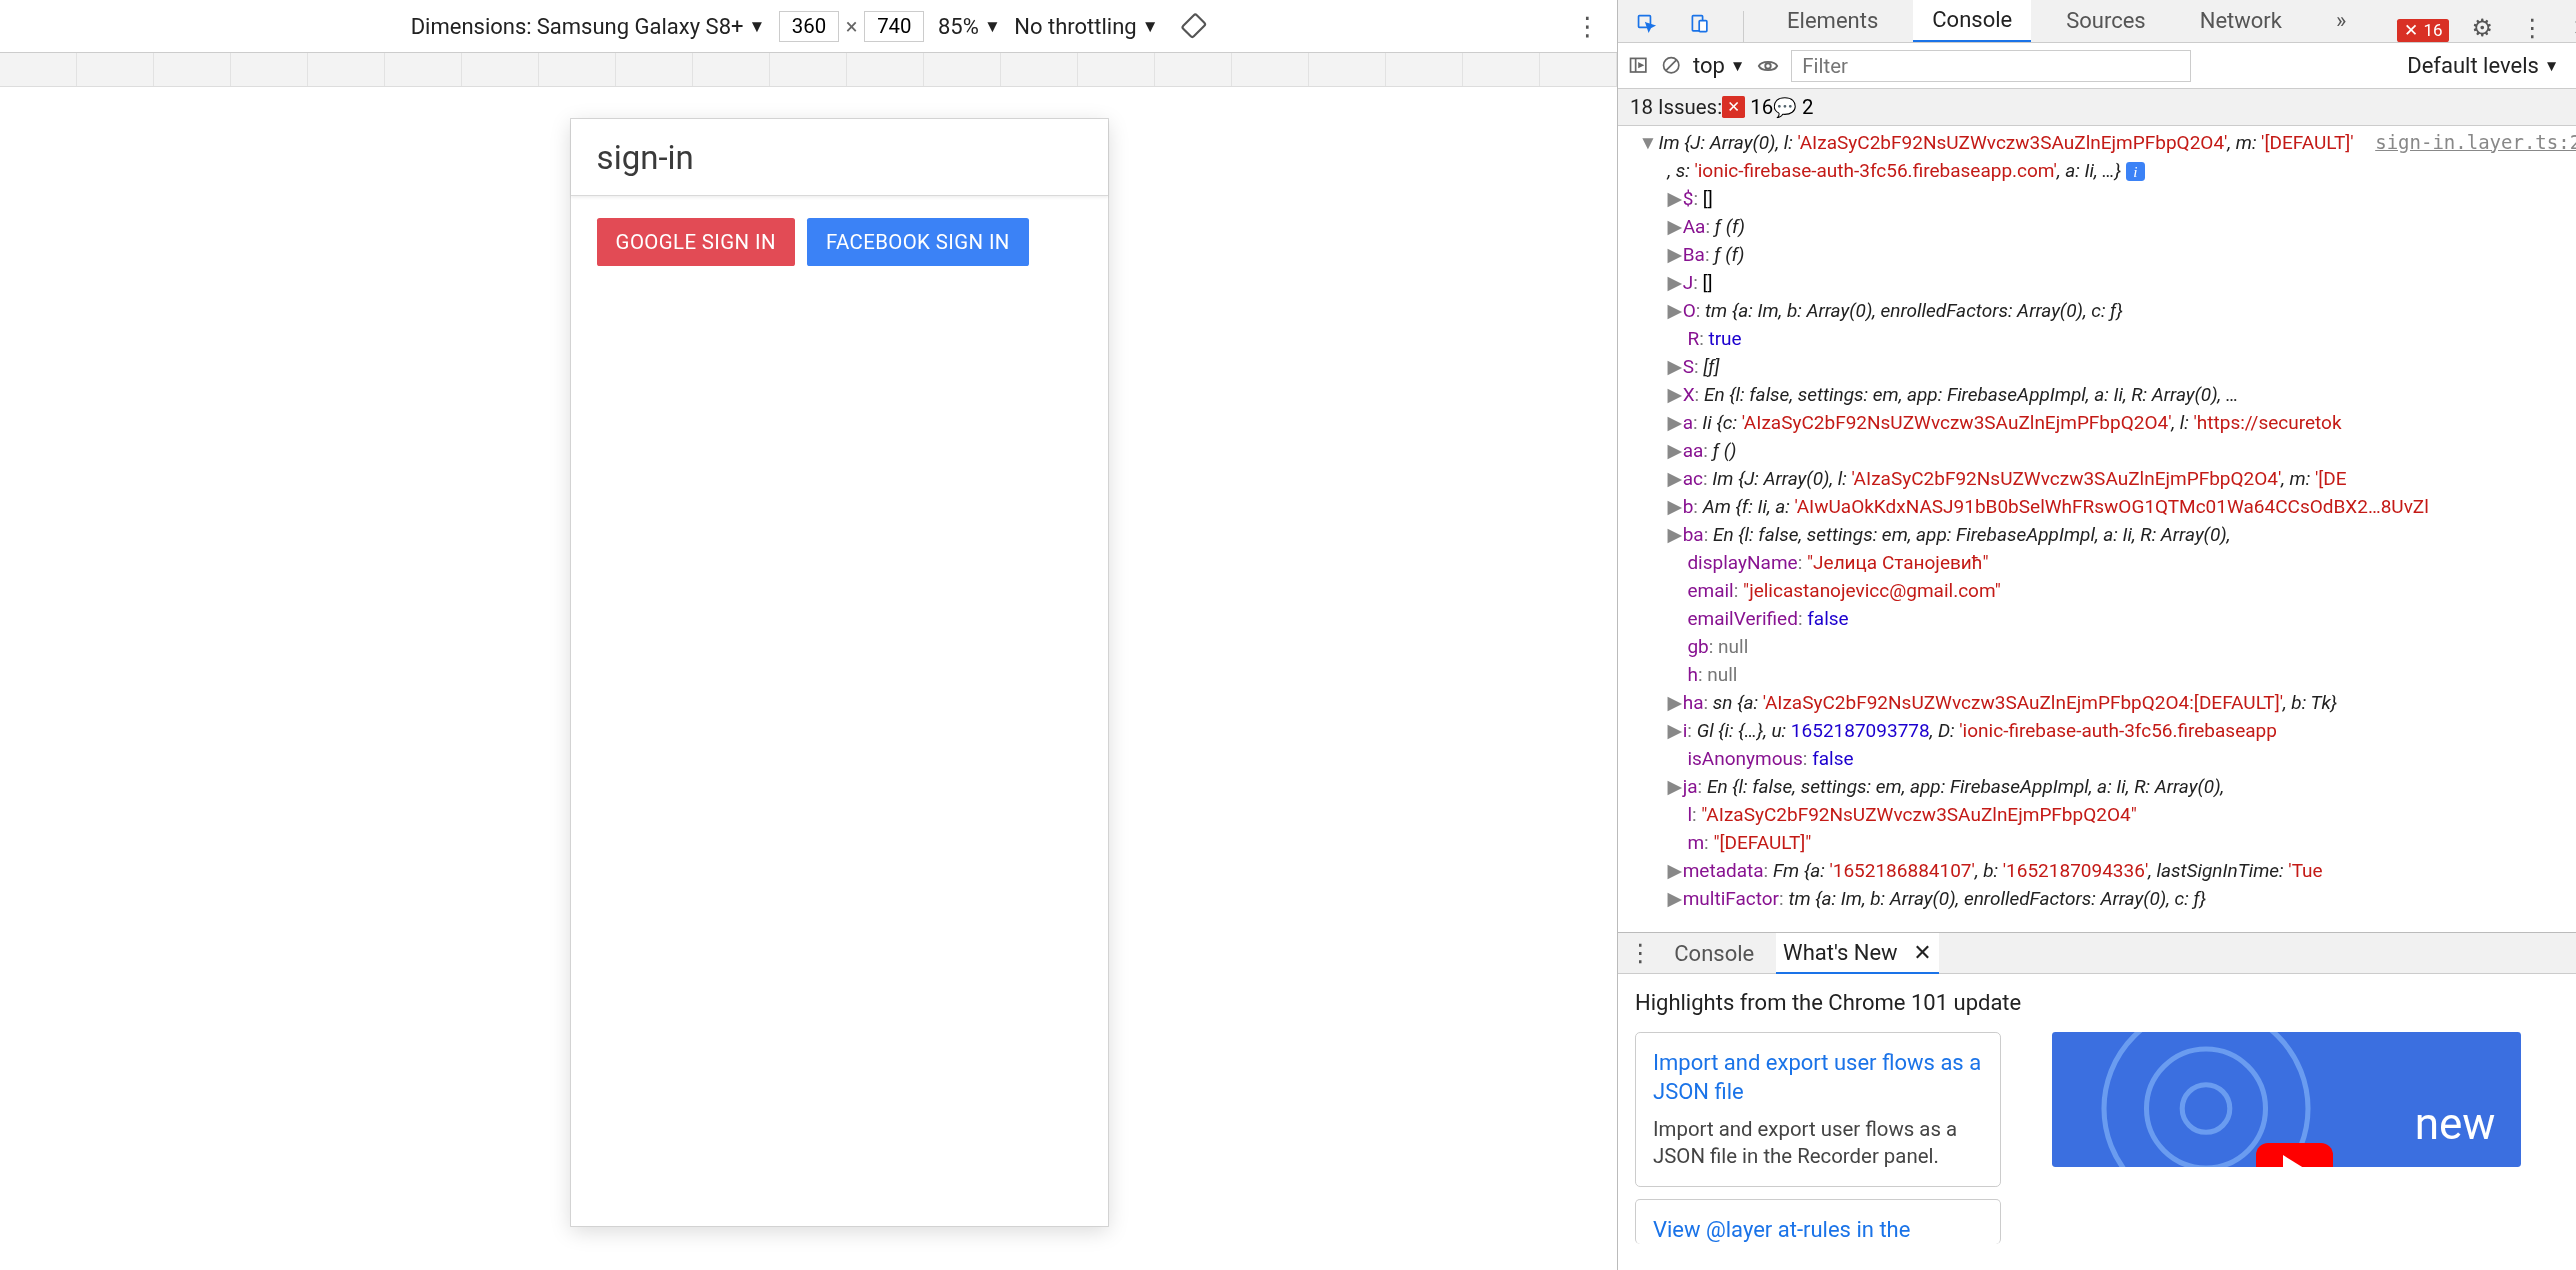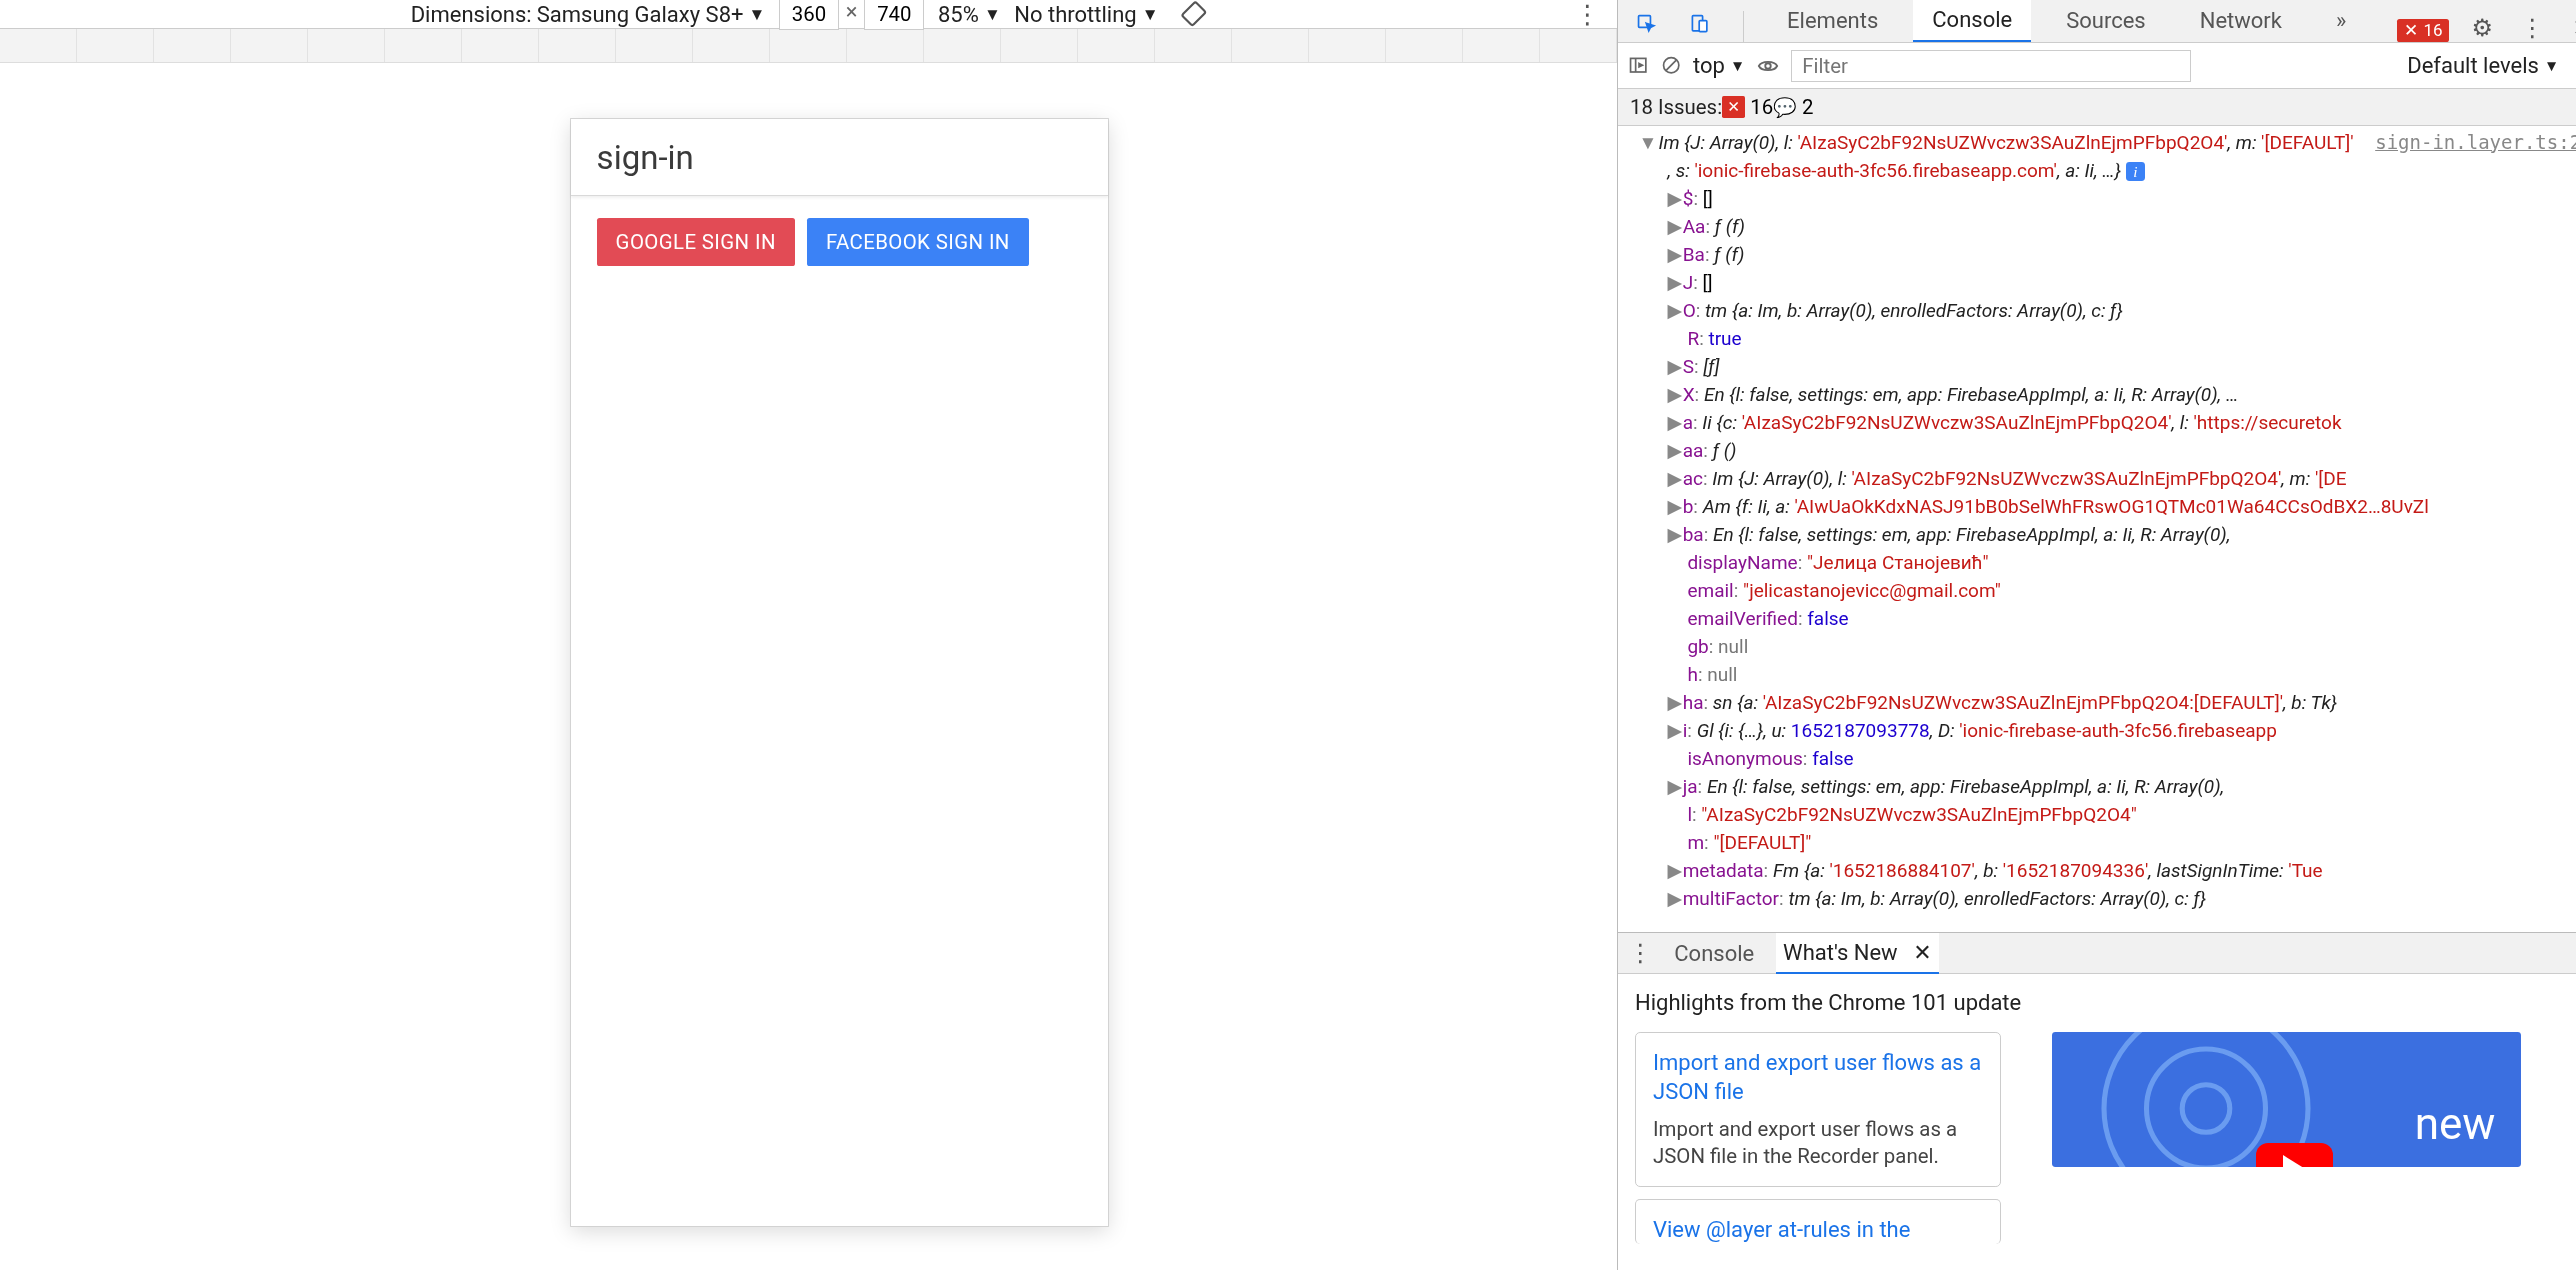--- a/index.html
+++ b/index.html
@@ -1,21 +1,21 @@
 <!DOCTYPE html>
 <html style="font-size:13.6px"><head>
 <meta charset="utf-8">
 <style>
 *{margin:0;padding:0;box-sizing:border-box;font-family:-apple-system,BlinkMacSystemFont,"Segoe UI",Roboto,Arial,sans-serif}
 body{background:#fff;width:2576px;height:1271px;overflow:hidden;display:flex;font-size:22px}
 .left-pane{width:1671px;height:100%;background:#fff;position:relative}
-.dt-top{height:29px;background:#fff;border-bottom:0.9px solid #ccc;display:flex;align-items:center;justify-content:center;gap:13.6px;padding:0 17px;position:relative}
+.dt-top{height:53px;background:#fff;border-bottom:0.9px solid #ccc;display:flex;align-items:center;justify-content:center;gap:13.6px;padding:0 17px;position:relative}
 .dt-top .sel{color:#222;display:flex;align-items:center;gap:5.1px;cursor:pointer}
 .dt-top .arrow-down{font-size:17px}
-.dt-top .dim-inputs{display:flex;gap:6.8px}
+.dt-top .dim-inputs{display:flex;align-items:center;gap:6.8px}
 .dt-top input[type=text]{width:60px;height:31px;border:0.9px solid #ccc;text-align:center;font-size:20.4px}
 .dt-top .x{color:#666}
 .dt-top .pct{color:#222}
 .dt-top .rotate{margin-left:8.5px}
 .dt-top .rotate svg{width:25.6px;height:25.6px;transform:rotate(45deg)}
 .dt-top .menu-dots{position:absolute;right:17px;font-size:25.6px;color:#555;cursor:pointer}
 .ruler-bar{height:34px;background:#f3f3f3;border-bottom:0.9px solid #ddd;display:flex}
 .ruler-bar .seg{flex:0 0 77px;height:100%;border-right:0.9px solid #e2e2e2}
 .device-stage{position:absolute;left:571px;top:119px;width:537px;height:1107px;background:#fff;box-shadow:0 0 0 0.9px #d0d0d0,0 5.1px 20.4px rgba(0,0,0,.15)}
 .app-header{height:77px;border-bottom:0.9px solid #d9d9d9;display:flex;align-items:center;padding:0 25.6px;box-shadow:0 1.7px 2.6px rgba(0,0,0,.06)}

